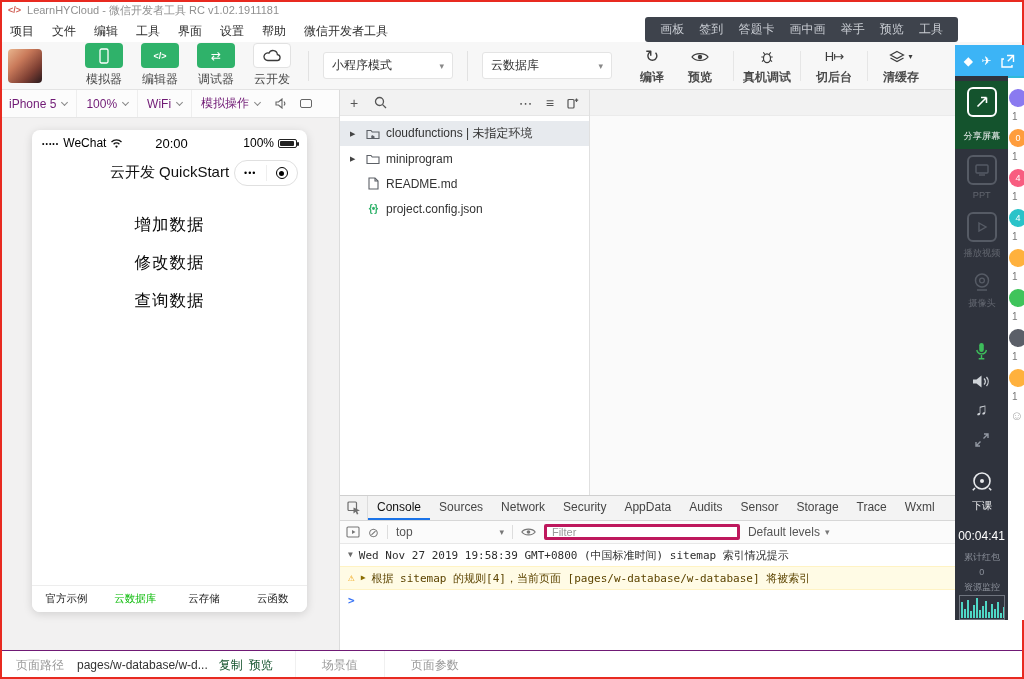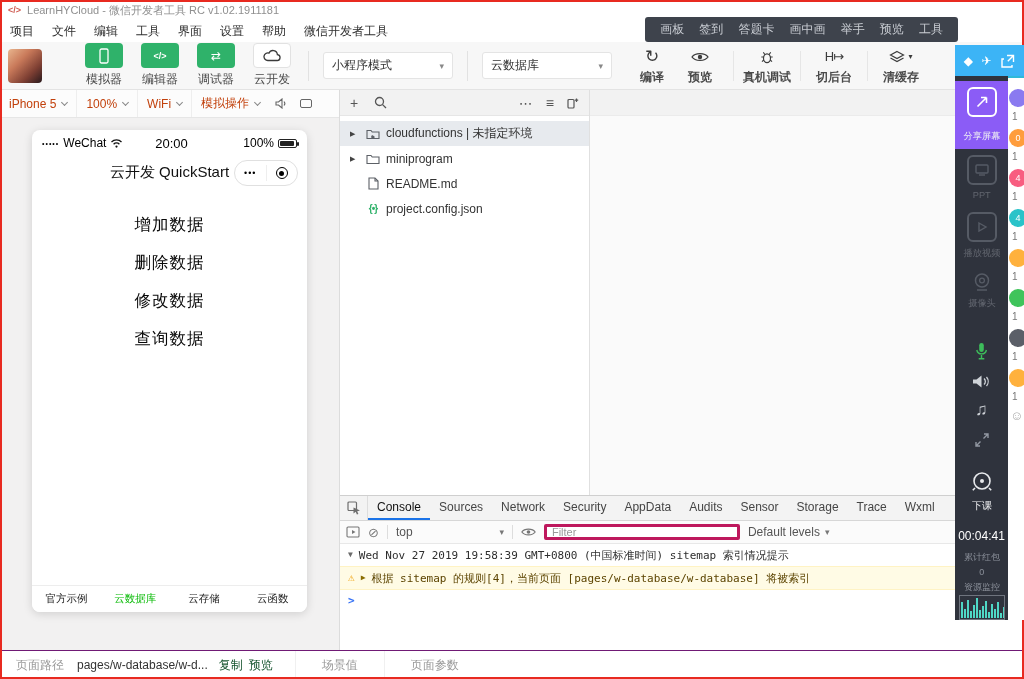--- a/index.html
+++ b/index.html
@@ -37,21 +37,21 @@
   .action-group{display:flex;align-items:center;margin-left:16px;}
   .action-btn{display:flex;flex-direction:column;align-items:center;min-width:48px;cursor:pointer;}
   .action-icon{height:22px;display:flex;align-items:center;justify-content:center;color:#3c3c3c;font-size:15px;}
   .action-label{font-size:12px;color:#4a4a4a;margin-top:1px;white-space:nowrap;font-weight:bold;}
   .asep{width:1px;height:30px;background:#e6e6e6;margin:0 9px;flex:none;}
 
   
   .left-panel{position:absolute;left:0;top:90px;width:340px;height:560px;background:#f2f1f1;
               border-right:1px solid #dcdcdc;}
   .sim-toolbar{height:28px;background:#fcfcfc;border-bottom:1px solid #e6e6e6;display:flex;
-               align-items:center;font-size:12px;color:#c2410c;}
+               align-items:center;font-size:12px;color:#701a75;}
   .sim-seg{height:100%;display:flex;align-items:center;gap:6px;padding:0 9px;border-right:1px solid #eee;cursor:pointer;}
   .chev{width:5px;height:5px;border-right:1.4px solid #888;border-bottom:1.4px solid #888;
         transform:rotate(45deg);margin-top:-3px;}
   .sim-icons{margin-left:6px;display:flex;align-items:center;gap:12px;}
   .win-rect{width:12px;height:9px;border:1px solid #666;border-radius:2px;}
 
   .phone{position:absolute;left:32px;top:40px;width:275px;height:482px;background:#fff;border-radius:8px;
          box-shadow:0 2px 10px rgba(0,0,0,.14);}
   .p-status{height:26px;display:flex;align-items:center;padding:0 10px;font-size:12px;color:#000;position:relative;}
   .p-dots{font-size:7px;letter-spacing:1px;}
@@ -130,21 +130,21 @@
            color:#9a9a9a;margin-left:22px;cursor:pointer;}
   .bb-cell + .bb-cell{margin-left:0;}
 
   
   .blue-bar{position:absolute;left:955px;top:45px;width:69px;height:31px;background:#3cb4f6;z-index:50;
             display:flex;align-items:center;justify-content:space-evenly;color:#fff;}
   .blue-ic{font-size:12px;line-height:1;cursor:pointer;color:#fff;}
   .dark-col{position:absolute;left:955px;top:76px;width:53px;height:544px;background:#2f333d;z-index:50;
             display:flex;flex-direction:column;align-items:center;padding-top:5px;}
   .ov-item{width:100%;display:flex;flex-direction:column;align-items:center;padding:6px 0;gap:4px;cursor:pointer;}
-  .ov-item.active{background:#8b5cf6;gap:12px;}
+  .ov-item.active{background:#14532d;gap:12px;}
   .ov-box{width:30px;height:30px;border:2px solid #fff;border-radius:6px;display:flex;align-items:center;justify-content:center;}
   .ov-box.dim{border-color:#565b65;}
   .ov-label{font-size:10px;color:#f0f1f3;white-space:nowrap;transform:scale(.92);}
   .ov-label.dim{color:#62666f;}
   .ov-ic{cursor:pointer;display:flex;align-items:center;justify-content:center;}
   .ov-note{color:#cfd3d8;font-size:17px;line-height:1;}
   .ov-timer{color:#fff;font-size:12px;margin-top:10px;}
   .ov-small{color:#8c919b;font-size:10px;line-height:1.5;text-align:center;transform:scale(.9);}
   .monitor{width:46px;height:27px;border:1px solid #6f747e;display:flex;align-items:flex-end;gap:1px;
            padding:1px;margin-top:1px;overflow:hidden;}
@@ -331,21 +331,20 @@
               <span class="cap-dots">•••</span>
             </span>
           <span class="divider"></span>
           <span class="half">
               <span class="record"></span>
             </span>
         </div>
       </div>
       <div class="p-content">
         <div class="p-btn">增加数据</div>
-        <div class="p-btn">删除数据</div>
         <div class="p-btn">修改数据</div>
         <div class="p-btn">查询数据</div>
       </div>
       <div class="p-tabbar">
         <span class="p-tab">官方示例</span>
         <span class="p-tab active">云数据库</span>
         <span class="p-tab">云存储</span>
         <span class="p-tab">云函数</span>
       </div>
     </div>

